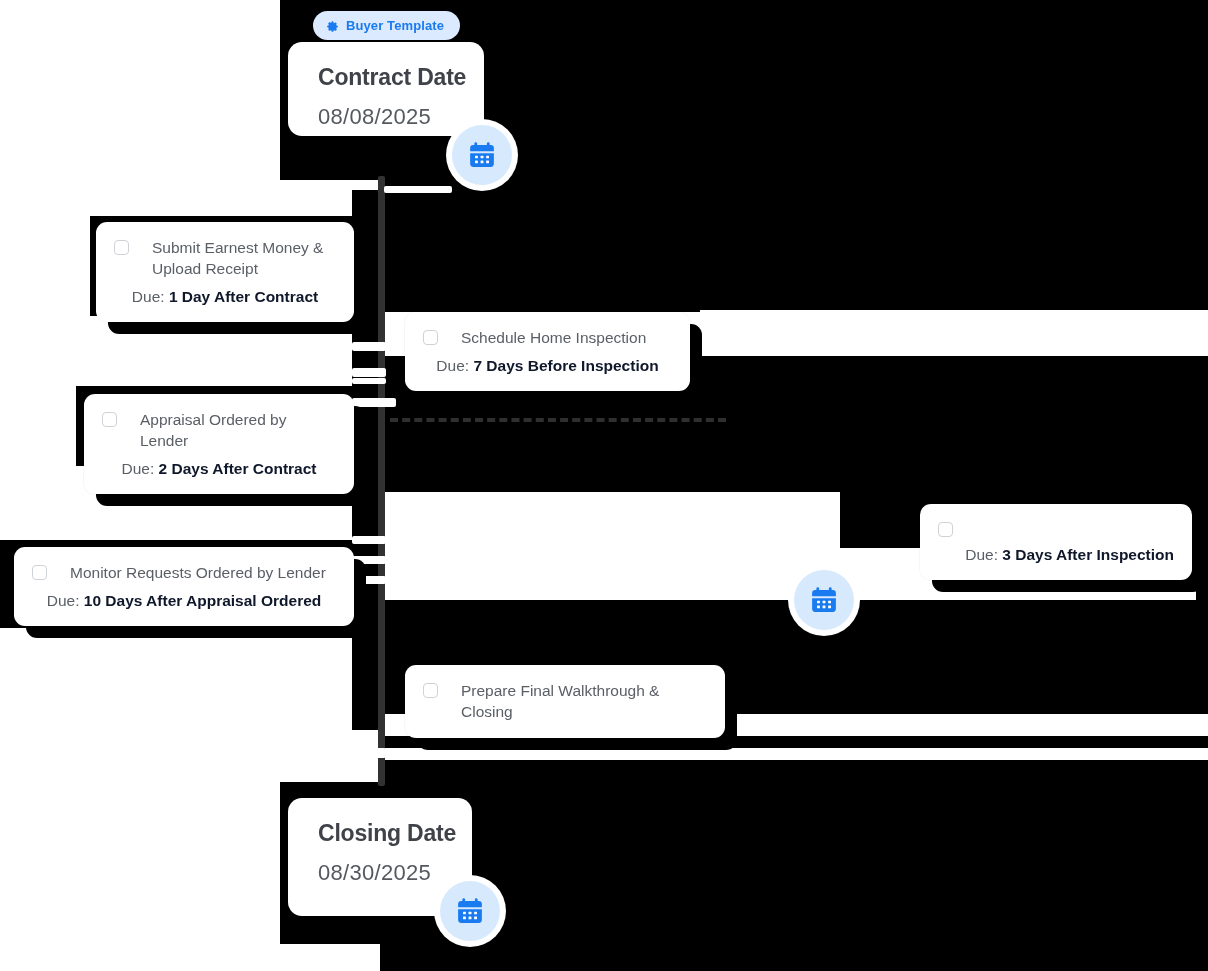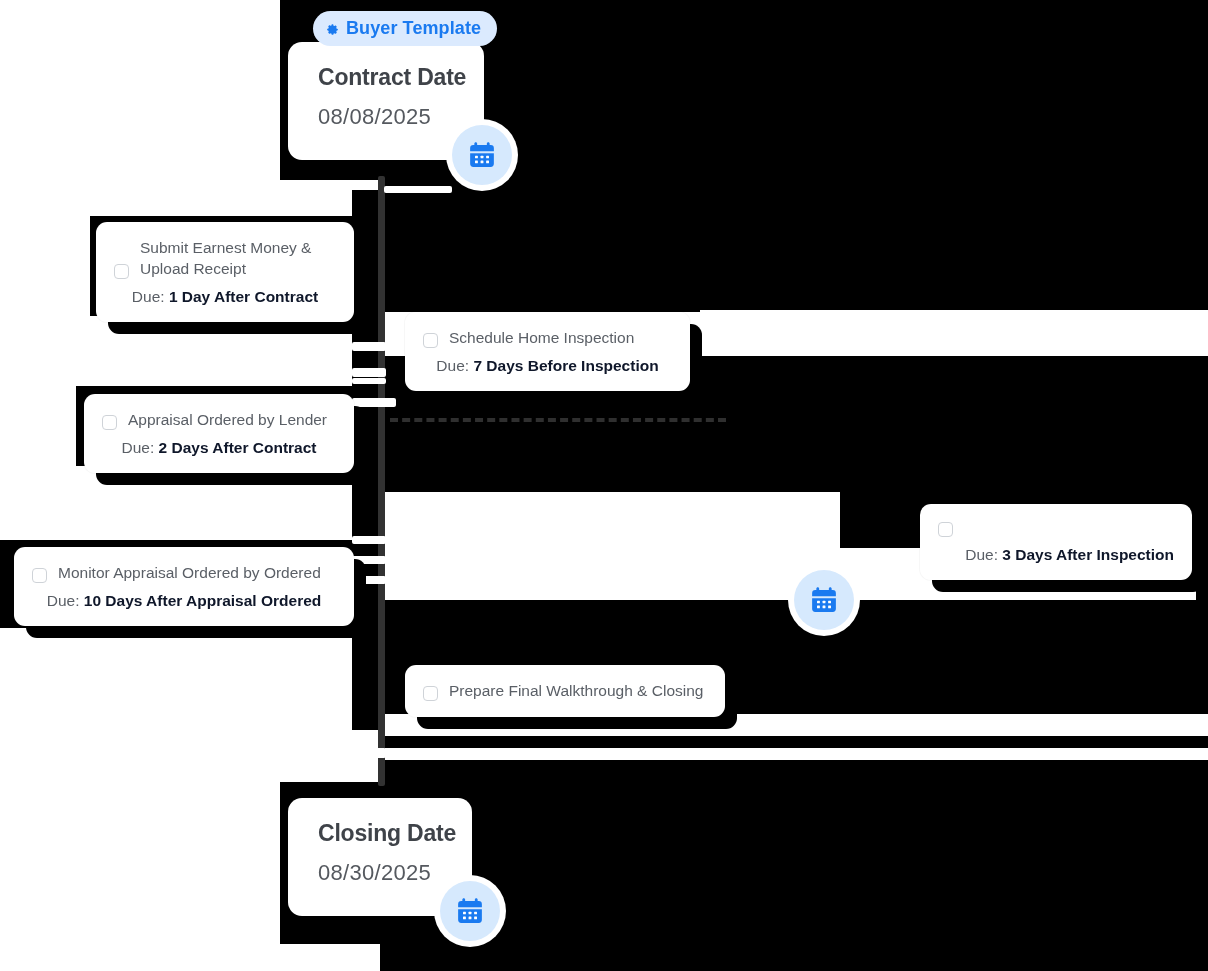--- a/index.html
+++ b/index.html
@@ -89,41 +89,41 @@
   
   .badge {
     position: absolute;
     display: inline-flex;
     align-items: center;
     gap: 7px;
     background: #dbeafe;
     color: #1a7af0;
     border-radius: 999px;
     padding: 7px 16px 7px 13px;
-    font-size: 18px;
+    font-size: 13px;
     font-weight: 700;
     letter-spacing: 0.1px;
     z-index: 12;
     white-space: nowrap;
   }
   .badge svg { display:block; }
 
   
   .task {
     position: absolute;
     background: #ffffff;
     border-radius: 11px;
     box-shadow: 12px 12px 0 0 #000000, 0 0 0 1px rgba(0,0,0,0.03);
     padding: 15px 18px 16px 18px;
     z-index: 7;
   }
   .task .t-row {
     display: flex;
-    align-items: flex-end;
-    gap: 11px;
+    align-items: flex-start;
+    gap: 23px;
   }
   .task .t-check {
     flex: 0 0 auto;
     width: 15px; height: 15px;
     border: 1.7px solid #cfd3d8;
     border-radius: 4px;
     background: #fff;
     margin-top: 3px;
   }
   .task .t-title {
@@ -181,21 +181,21 @@
 
   <div class="badge" style="left:313px; top:11px;">
     <span>
       <svg width="13" height="13" viewBox="0 0 24 24" fill="#1a7af0" aria-hidden="true">
         <path d="M12 8.5a3.5 3.5 0 1 0 0 7 3.5 3.5 0 0 0 0-7zm9.2 4.2l-1.8-.5a7.6 7.6 0 0 0-.6-1.5l.9-1.6a.8.8 0 0 0-.13-.95l-1.52-1.52a.8.8 0 0 0-.95-.13l-1.6.9a7.6 7.6 0 0 0-1.5-.6l-.5-1.8A.8.8 0 0 0 12.8 4h-1.6a.8.8 0 0 0-.77.6l-.5 1.8c-.52.15-1.02.35-1.5.6l-1.6-.9a.8.8 0 0 0-.95.13L4.36 7.75a.8.8 0 0 0-.13.95l.9 1.6c-.25.48-.45.98-.6 1.5l-1.8.5a.8.8 0 0 0-.6.77v1.6a.8.8 0 0 0 .6.77l1.8.5c.15.52.35 1.02.6 1.5l-.9 1.6a.8.8 0 0 0 .13.95l1.52 1.52a.8.8 0 0 0 .95.13l1.6-.9c.48.25.98.45 1.5.6l.5 1.8c.09.35.4.6.77.6h1.6c.37 0 .68-.25.77-.6l.5-1.8c.52-.15 1.02-.35 1.5-.6l1.6.9a.8.8 0 0 0 .95-.13l1.52-1.52a.8.8 0 0 0 .13-.95l-.9-1.6c.25-.48.45-.98.6-1.5l1.8-.5a.8.8 0 0 0 .6-.77v-1.6a.8.8 0 0 0-.6-.77z"></path>
       </svg>
     </span>
     <span>Buyer Template</span>
   </div>
 
-  <div class="milestone" style="left:288px; top:42px; width:196px; height:118px;">
+  <div class="milestone" style="left:288px; top:42px; width:196px; height:94px;">
     <div class="m-title">Contract Date</div>
     <div class="m-date">08/08/2025</div>
   </div>
   <div class="cal-bubble" style="left:446px; top:119px; width:72px; height:72px;">
     <div class="inner">
       <span>
         <svg width="30" height="30" viewBox="0 0 24 24" fill="#1a7af0" aria-hidden="true">
           <path d="M7 1.8c.62 0 1.12.5 1.12 1.12V4h7.76V2.92c0-.62.5-1.12 1.12-1.12s1.12.5 1.12 1.12V4h.88A2.5 2.5 0 0 1 21.5 6.5V9h-19V6.5A2.5 2.5 0 0 1 5 4h.88V2.92c0-.62.5-1.12 1.12-1.12z"></path>
           <path d="M2.5 10.6v8.4A2.5 2.5 0 0 0 5 21.5h14a2.5 2.5 0 0 0 2.5-2.5v-8.4h-19zm4 1.9h2.2v2.1H6.5v-2.1zm4.4 0h2.2v2.1h-2.2v-2.1zm4.4 0h2.2v2.1h-2.2v-2.1zM6.5 16.5h2.2v2.1H6.5v-2.1zm4.4 0h2.2v2.1h-2.2v-2.1zm4.4 0h2.2v2.1h-2.2v-2.1z" fill="#ffffff"></path>
           <path d="M2.5 10.6v8.4A2.5 2.5 0 0 0 5 21.5h14a2.5 2.5 0 0 0 2.5-2.5v-8.4h-19z" fill="#1a7af0"></path>
@@ -239,21 +239,21 @@
     </div>
     <div class="t-due">
       <span>Due:</span>
       <b>2 Days After Contract</b>
     </div>
   </div>
 
   <div class="task" style="left:14px; top:547px; width:340px;">
     <div class="t-row">
       <span class="t-check"></span>
-      <span class="t-title">Monitor Appraisal Ordered by Ordered</span>
+      <span class="t-title">Monitor Requests Ordered by Lender</span>
     </div>
     <div class="t-due">
       <span>Due:</span>
       <b>10 Days After Appraisal Ordered</b>
     </div>
   </div>
 
   <div class="cal-bubble" style="left:788px; top:564px; width:72px; height:72px;">
     <div class="inner">
       <span>

